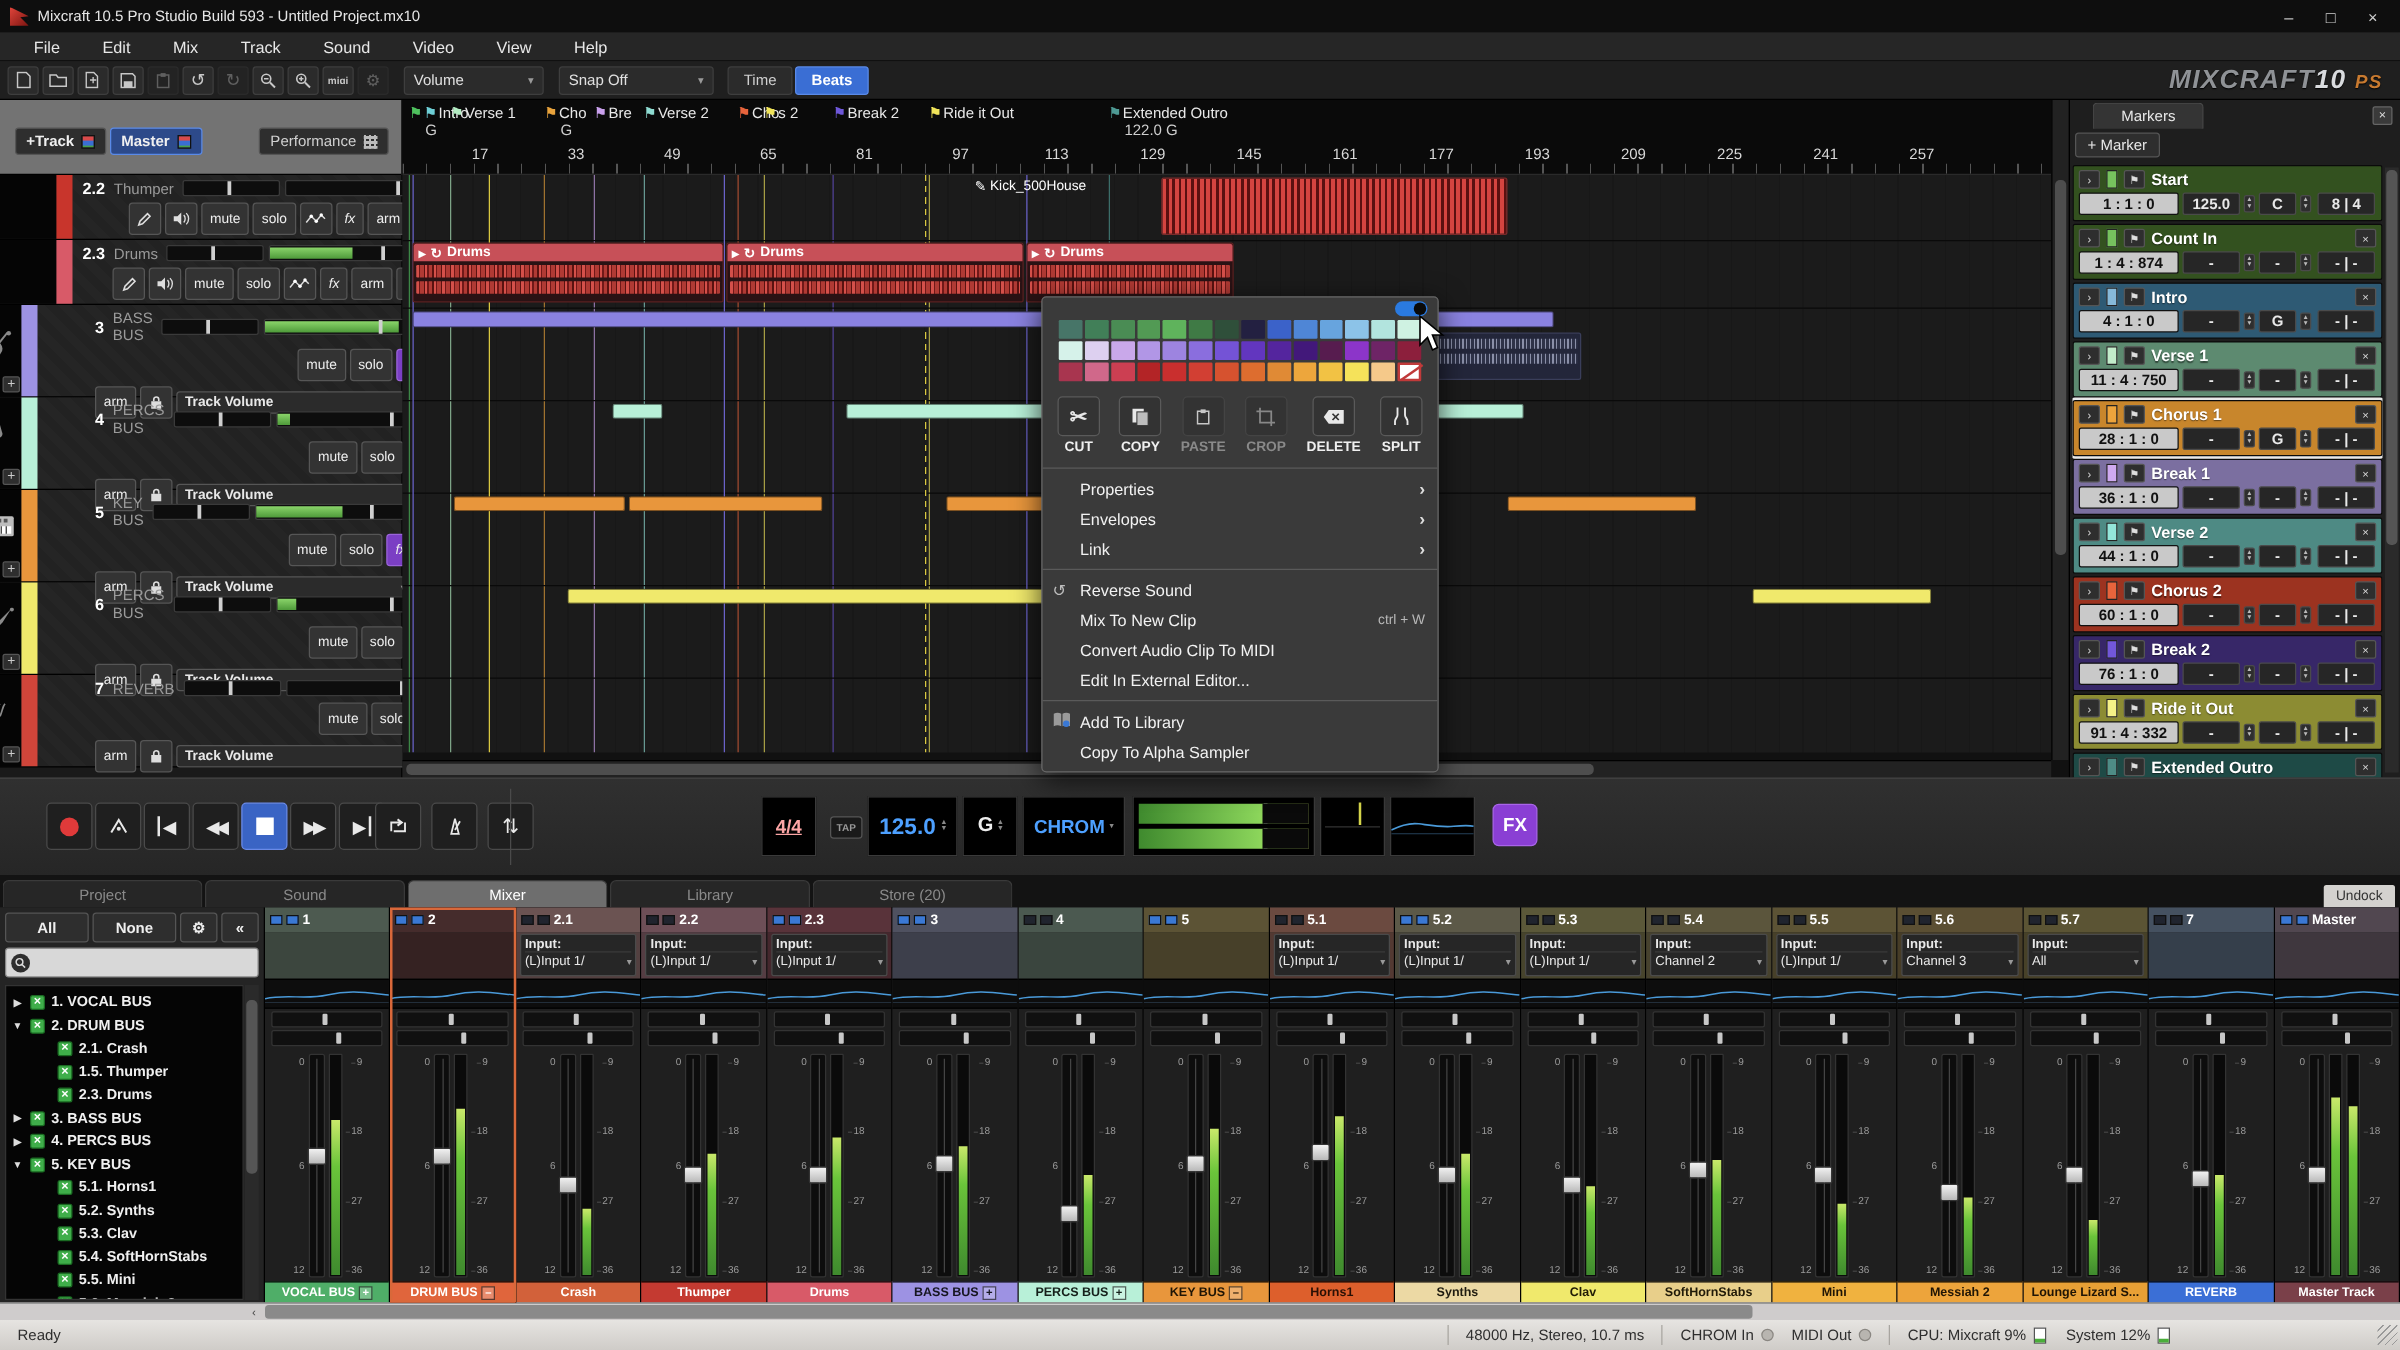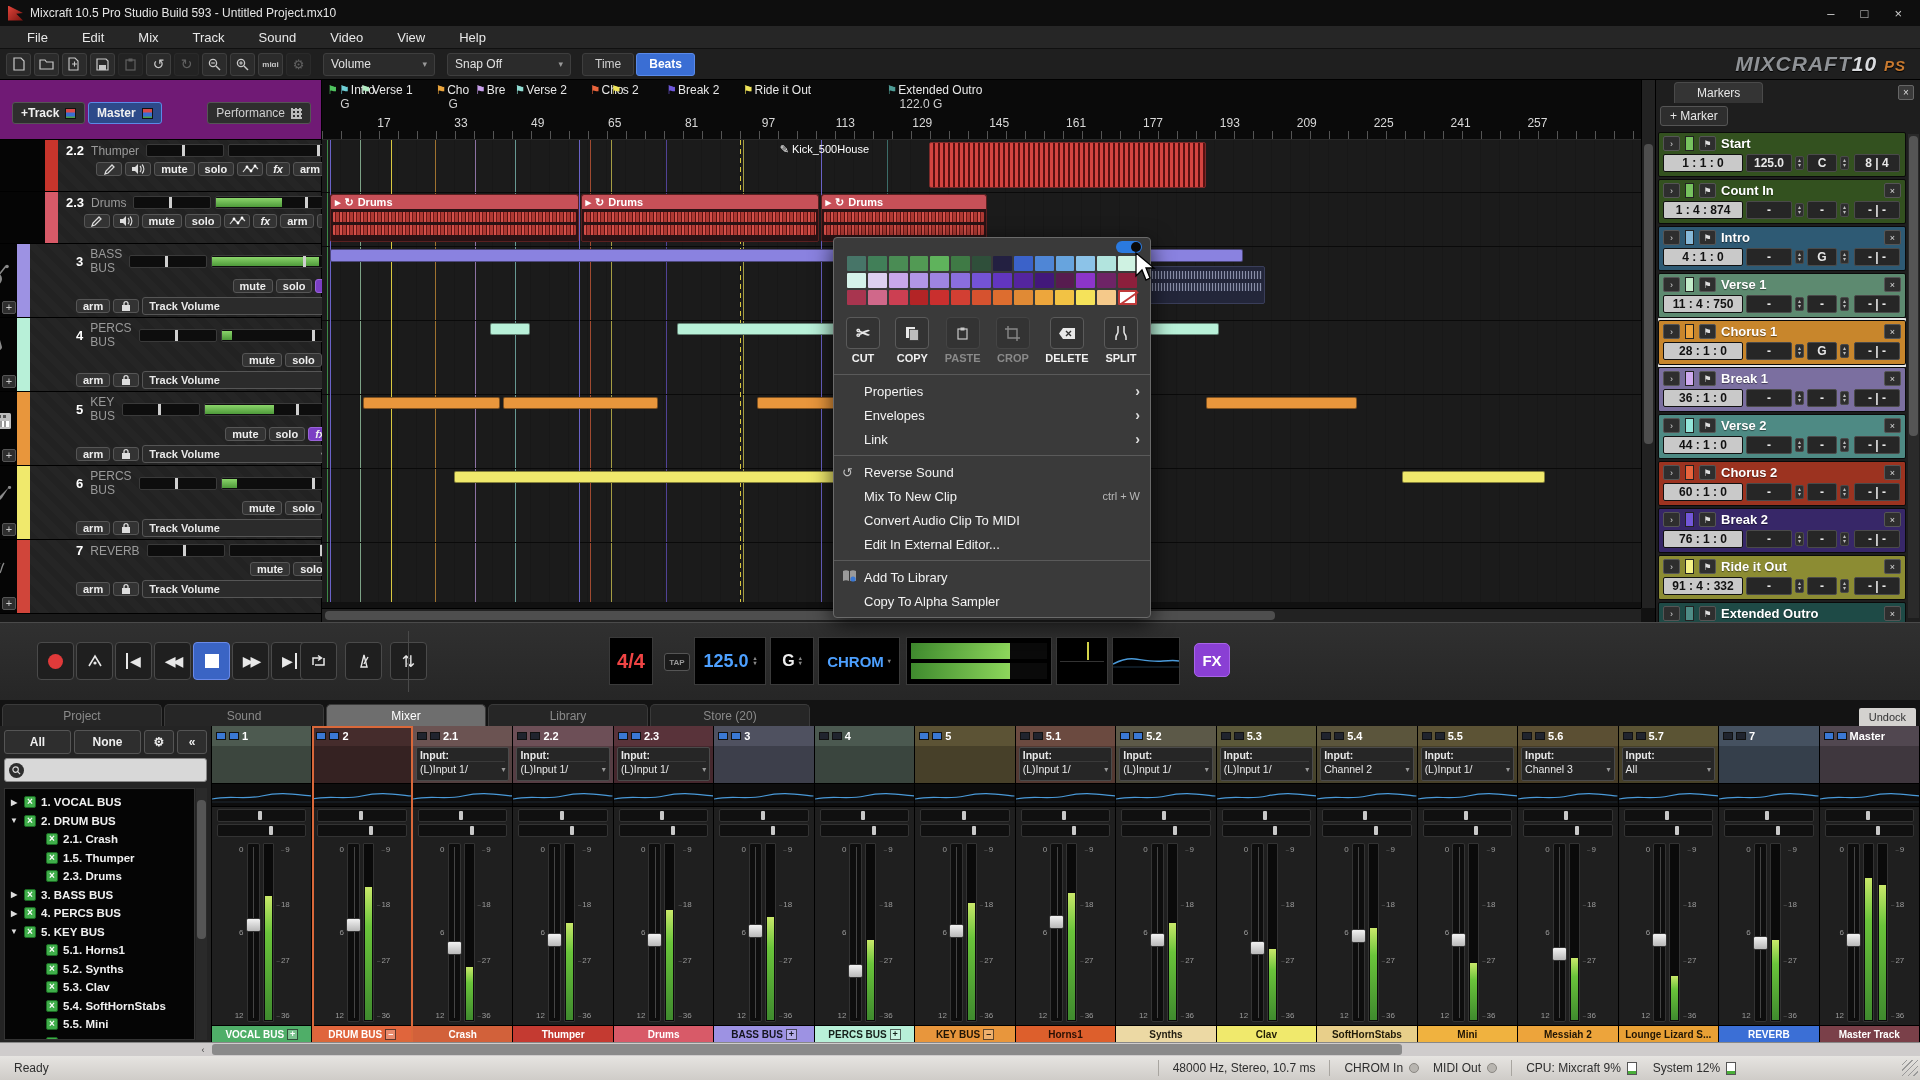--- a/index.html
+++ b/index.html
@@ -30,41 +30,41 @@
   .toggle-pair .tg { height:23px; padding:0 12px; display:flex; align-items:center; border-radius:3px; border:1px solid #3e3e3e; background:#2b2b2b; color:#cfcfcf; font-size:12px; }
   .toggle-pair .tg.active { background:#3a6ed4; border-color:#5a8ae8; color:#fff; font-weight:bold; }
   .brand { margin-left:auto; margin-right:14px; font-weight:bold; font-style:italic; font-size:21px; letter-spacing:1px; color:#8f9296; text-shadow:0 1px 1px #000; }
   .brand b { color:#d9dbde; } .brand .ps { color:#c87a30; font-size:15px; }
 
   
   .main { position:absolute; top:80px; left:0; right:0; height:542px; background:#141414; }
 
   
   .track-panel { position:absolute; top:0; left:0; width:322px; height:542px; background:#1a1a1a; border-right:1px solid #000; }
-  .tp-head { height:60px; background:#701a75; border-bottom:1px solid #000; position:relative; }
+  .tp-head { height:60px; background:#737373; border-bottom:1px solid #000; position:relative; }
   .tp-btn { position:absolute; height:22px; background:#2e2e2e; border:1px solid #555; border-radius:3px; color:#f0f0f0; font-weight:bold; font-size:12px; display:flex; align-items:center; gap:6px; padding:0 8px; }
   .tp-btn .stack { width:11px; height:11px; background:linear-gradient(#d94a4a 0 3px,#3a6ed4 4px 7px,#49a04a 8px 11px); border:1px solid #111; }
   .tp-btn.master { background:#2d4a8a; border-color:#5a8ae8; }
   .tp-btn.perf { font-weight:normal; color:#d0d0d0; }
   .grid-ic { display:inline-block; width:11px; height:11px; background:
      repeating-linear-gradient(90deg,#bbb 0 2px,transparent 2px 4px),
      repeating-linear-gradient(0deg,#bbb 0 2px,transparent 2px 4px); }
   .trk { display:flex; border-bottom:1px solid #000; background:repeating-linear-gradient(45deg,#252525 0 7px,#222 7px 14px); }
   .trk-gutter { background:#050505; flex:none; position:relative; }
   .trk-stripe { width:13px; flex:none; }
   .trk-body { flex:1; position:relative; padding:3px 6px 0 8px; }
   .trk-line1 { display:flex; align-items:center; gap:7px; }
   .trk-num { font-weight:bold; color:#fff; font-size:13px; }
   .trk-name { color:#9a9a9a; font-size:12px; }
   .hsl { height:13px; background:#0d0d0d; border:1px solid #3a3a3a; border-radius:2px; position:relative; }
   .hsl .fill { position:absolute; left:0; top:1px; bottom:1px; background:linear-gradient(#8ad46a,#4e9a3a); }
   .hsl .notch { position:absolute; top:0; bottom:0; width:3px; background:#cfcfcf; }
   .trk-sliders { margin-left:auto; display:flex; gap:4px; }
   .trk-btnrow { display:flex; gap:3px; margin-top:4px; align-items:center; }
-  .tbtn { height:14px; padding:0 6px; background:#333; border:1px solid #565656; border-radius:3px; color:#eee; font-size:11px; font-weight:bold; display:flex; align-items:center; justify-content:center;text-align:center; }
+  .tbtn { height:26px; padding:0 6px; background:#333; border:1px solid #565656; border-radius:3px; color:#eee; font-size:11px; font-weight:normal; display:flex; align-items:center; justify-content:center;text-align:center; }
   .tbtn.icon { width:26px; }
   .tbtn.fxp { background:#7b3fc4; border-color:#9a64d9; }
   .tsel { height:18px; background:#2b2b2b; border:1px solid #565656; border-radius:3px; color:#e8e8e8; font-size:11px; font-weight:bold; display:flex; align-items:center; padding:0 6px; gap:6px; }
   .tsel .dd { margin-left:auto; color:#999; font-size:8px; }
   .plus-box { position:absolute; left:2px; bottom:3px; width:14px; height:13px; background:#2e2e2e; border:1px solid #555; color:#ccc; font-size:11px; line-height:11px; text-align:center; border-radius:2px; }
 
   
   .timeline { position:absolute; top:0; left:322px; right:265px; height:542px; background:#111; }
   .ruler { position:absolute; top:0; left:0; right:14px; height:60px; background:#0a0a0a; border-bottom:1px solid #2a2a2a; overflow:hidden; }
   .ruler-num { position:absolute; bottom:9px; transform:translateX(-50%); color:#d8d8d8; font-size:12px; }
@@ -139,21 +139,21 @@
 
   
   .transport { position:absolute; top:622px; left:0; right:0; height:78px; background:linear-gradient(#303030,#262626); border-top:1px solid #4a4a4a; }
   .tr-group { position:absolute; top:19px; display:flex; gap:2px; }
   .tr-btn { width:37px; height:38px; background:#1f1f1f; border:1px solid #4a4a4a; border-radius:4px; color:#e8e8e8; display:flex; align-items:center; justify-content:center; font-size:14px; }
   .tr-btn.active { background:#3a64c4; border-color:#6a8ae8; }
   .rec-dot { width:15px; height:15px; border-radius:50%; background:#e03a3a; }
   .stop-sq { width:14px; height:14px; background:#fff; }
   .tr-sep { position:absolute; top:8px; bottom:8px; width:1px; background:#4a4a4a; }
   .time-display { position:absolute; left:422px; top:14px; width:186px; height:48px; background:#000; border:1px solid #3a3a3a; color:#4da0ff; font-family:"DejaVu Sans Mono", monospace; font-size:27px; display:flex; align-items:center; justify-content:flex-end; padding-right:10px; }
-  .sig-display { position:absolute; left:609px; top:14px; width:44px; height:48px; background:#000; border:1px solid #3a3a3a; color:#ef4444; font-weight:bold; font-size:20px; display:flex; align-items:center; justify-content:center; }
+  .sig-display { position:absolute; left:609px; top:14px; width:44px; height:48px; background:#000; border:1px solid #3a3a3a; color:#fca5a5; font-weight:bold; font-size:15px; display:flex; align-items:center; justify-content:center;text-decoration:underline; }
   .tap-btn { position:absolute; left:664px; top:30px; width:26px; height:18px; background:#1a1a1a; border:1px solid #555; border-radius:3px; color:#999; font-size:8px; font-weight:bold; display:flex; align-items:center; justify-content:center; }
   .tempo-box { position:absolute; left:694px; top:14px; width:72px; height:48px; background:#000; border:1px solid #3a3a3a; color:#4da0ff; font-weight:bold; font-size:18px; display:flex; align-items:center; justify-content:center; gap:5px; }
   .key-box { position:absolute; left:770px; top:14px; width:44px; height:48px; background:#000; border:1px solid #3a3a3a; color:#eee; font-weight:bold; font-size:16px; display:flex; align-items:center; justify-content:center; gap:4px; }
   .mode-box { position:absolute; left:818px; top:14px; width:82px; height:48px; background:#000; border:1px solid #3a3a3a; color:#4da0ff; font-weight:bold; font-size:15px; display:flex; align-items:center; justify-content:center; gap:4px; }
   .tinyspin { display:flex; flex-direction:column; font-size:6px; line-height:5px; color:#888; }
   .hmeters { position:absolute; left:906px; top:14px; width:146px; height:48px; background:#000; border:1px solid #3a3a3a; padding:5px 4px; display:flex; flex-direction:column; justify-content:space-between; }
   .hmeter { height:16px; background:linear-gradient(90deg,#3f8a2e,#8ad45a 70%,#c9e86a); position:relative; }
   .hmeter::after { content:""; position:absolute; right:0; top:0; bottom:0; width:27%; background:#0a0a0a; }
   .hmeter .peak { position:absolute; top:0; bottom:0; width:3px; background:#fff; right:24%; }
   .smallmeter { position:absolute; left:1056px; top:14px; width:52px; height:48px; background:#000; border:1px solid #3a3a3a; position:absolute; }

